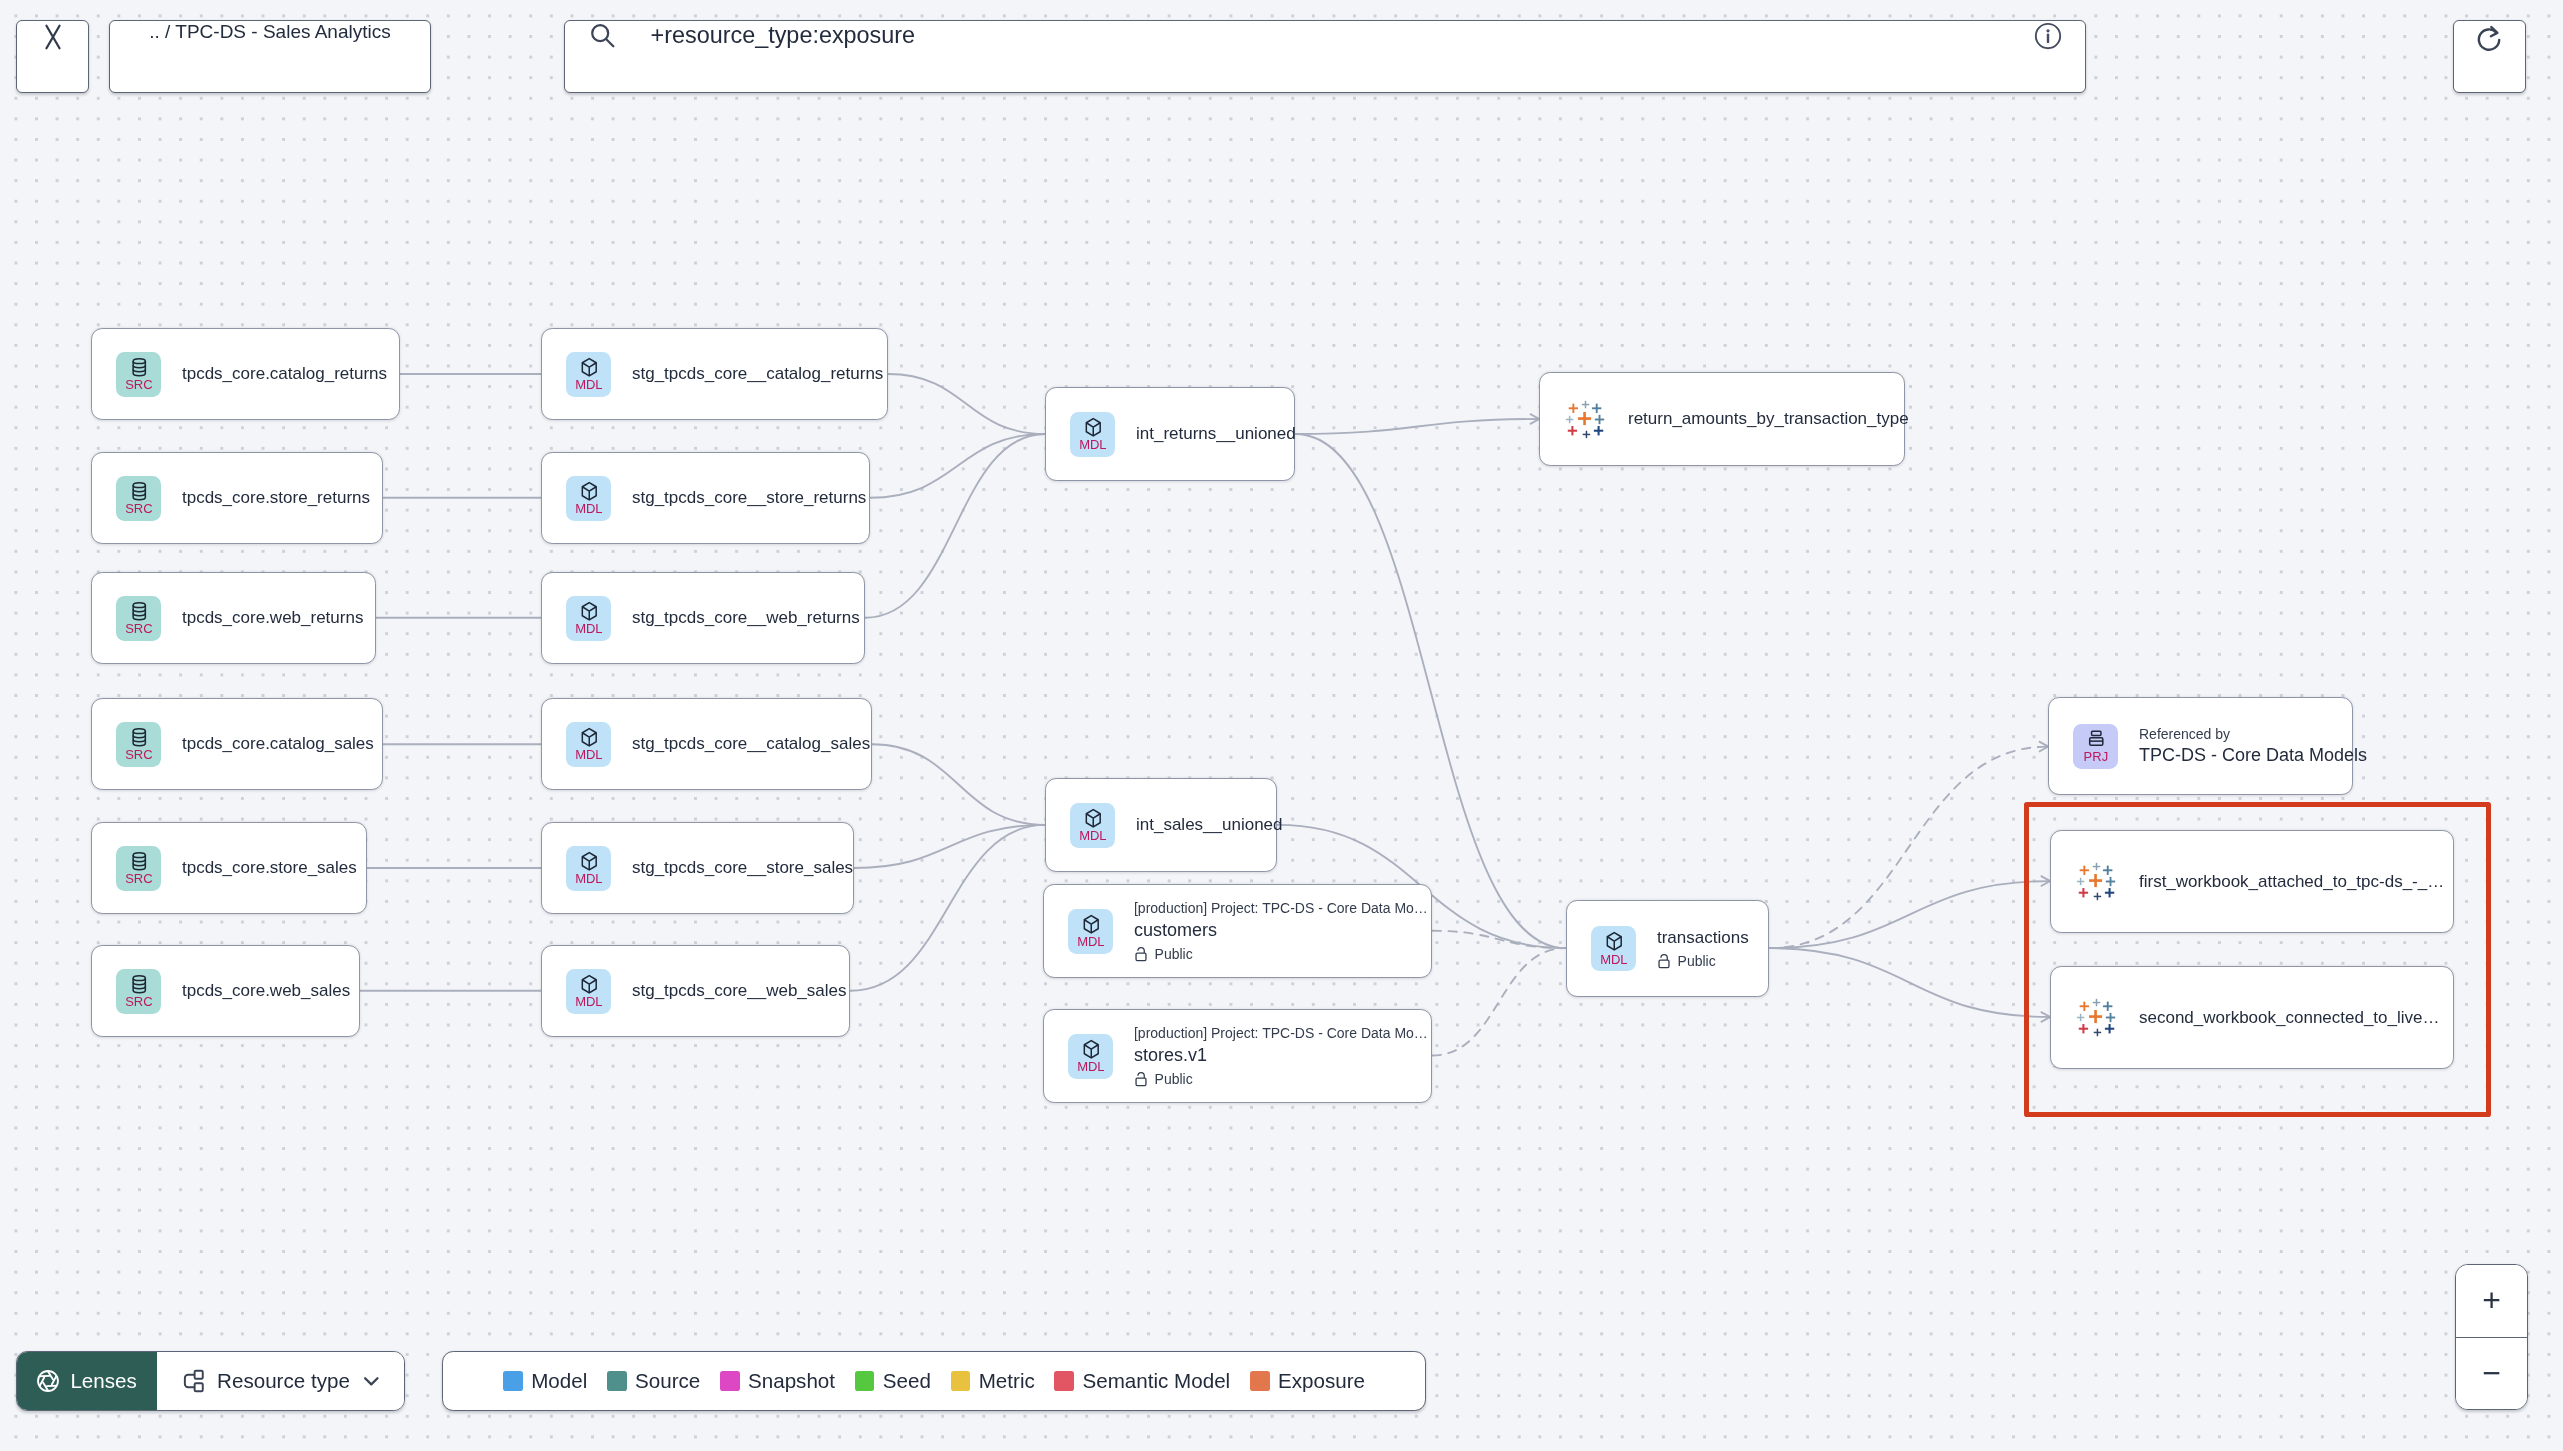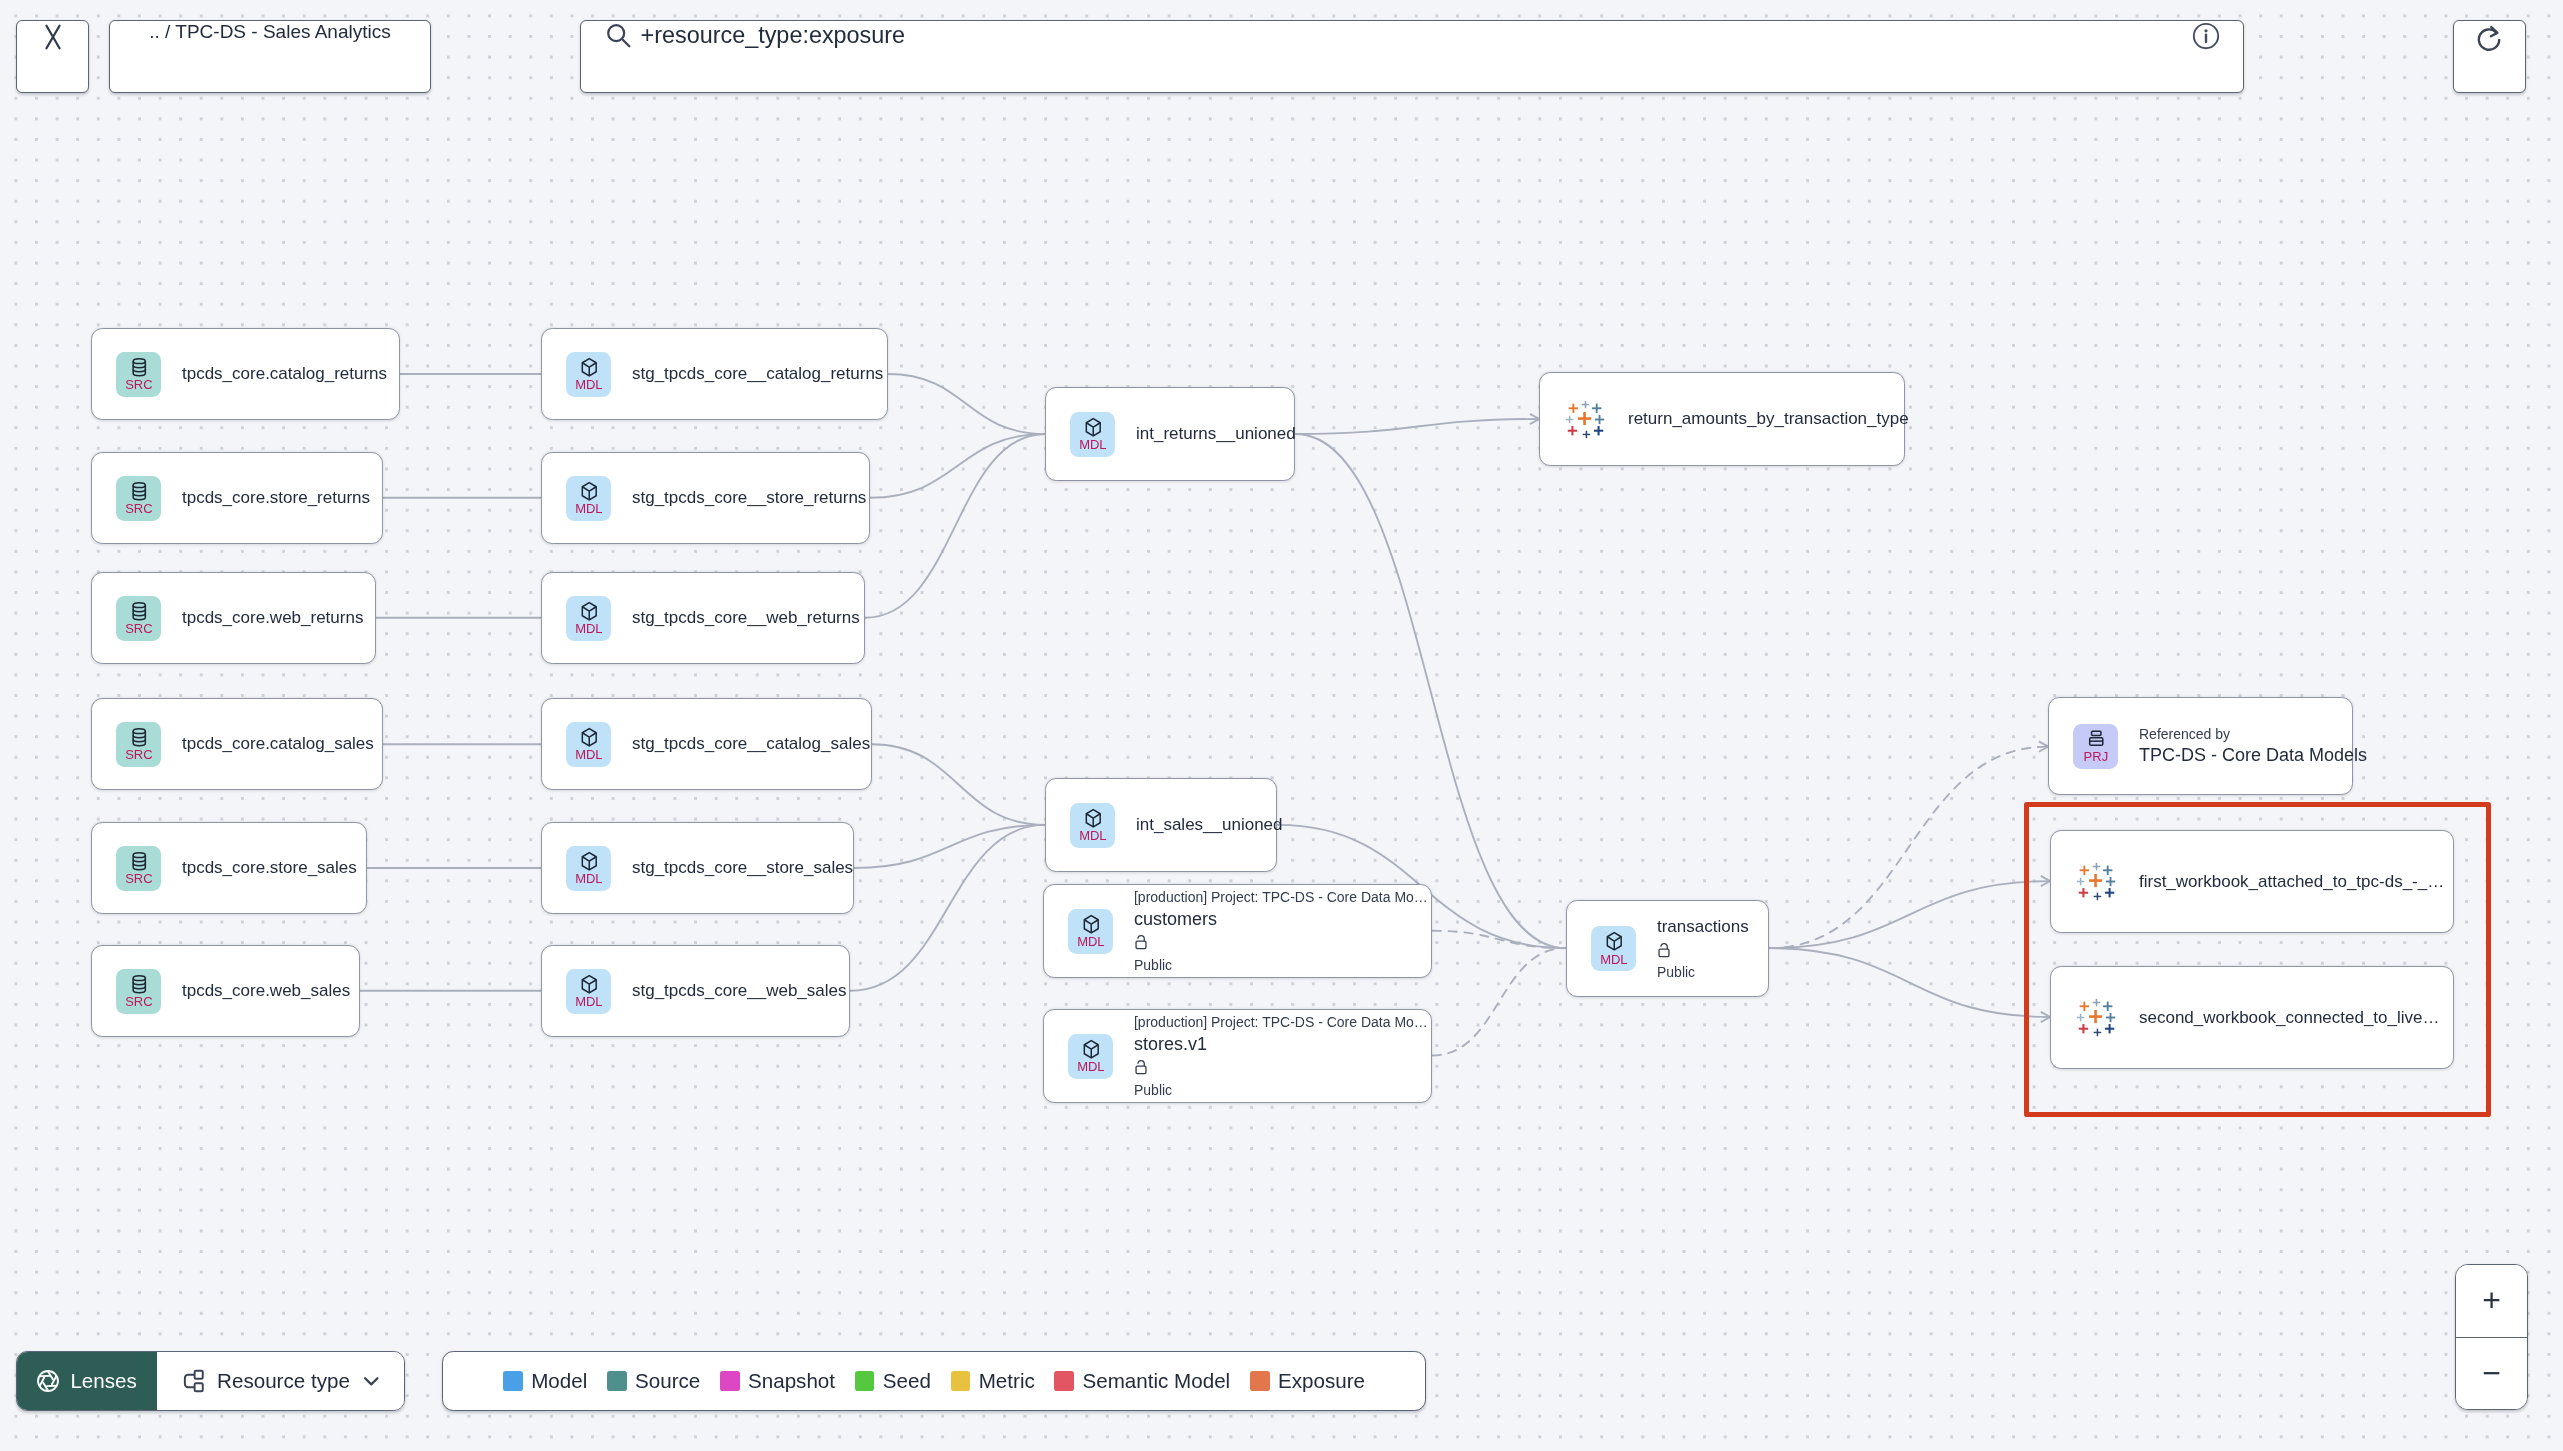--- a/index.html
+++ b/index.html
@@ -7,38 +7,38 @@
   #canvas{position:absolute;inset:0;width:2563px;height:1451px;
     background-color:#f4f5f8;
     background-image:radial-gradient(circle,#cdd1da 1.5px,transparent 1.7px);
     background-size:20.6px 20.6px;background-position:5.6px 5.6px;}
   
   .bar-btn{position:absolute;background:#fff;border:1.9px solid #5c6575;border-radius:6px;
     box-shadow:0 1.9px 2.8px rgba(25,35,55,.22);display:flex;align-items:flex-start;justify-content:center;
     box-sizing:border-box;cursor:pointer;}
   #close-btn{left:16px;top:19.7px;width:73px;height:73px;}
   #breadcrumb-btn{left:109px;top:19.7px;width:322px;height:73px;font-size:19px;}
-  #search-box{left:580px;top:19.7px;width:1664px;height:73px;justify-content:flex-start;
-    padding:0 22.5px;gap:5px;cursor:text;}
+  #search-box{left:564px;top:19.7px;width:1522px;height:73px;justify-content:flex-start;
+    padding:0 22.5px;gap:31px;cursor:text;}
   #search-input{flex:1;border:none;outline:none;font-size:23.4px;color:#232c3d;
     font-family:"Liberation Sans", sans-serif;background:transparent;}
   #refresh-btn{left:2453px;top:19.7px;width:73px;height:73px;}
   
   .node{position:absolute;background:#fff;border:1.9px solid #8d95a6;border-radius:11.2px;
     box-shadow:0 0.9px 2.8px rgba(25,35,55,.14);display:flex;align-items:center;
     padding:0 19px 0 24.4px;gap:20.6px;box-sizing:border-box;cursor:pointer;}
   .badge{width:45px;height:45px;border-radius:8.4px;display:flex;flex-direction:column;
     align-items:center;justify-content:center;flex:none;gap:0px;}
   .badge .badge-label{font-size:13px;font-weight:500;color:#be185d;line-height:14px;}
   .exp-icon{width:43px;height:43px;flex:none;display:flex;align-items:center;justify-content:center;}
   .node-lines{display:flex;flex-direction:column;justify-content:center;min-width:0;}
   .node .lbl{font-size:17px;white-space:nowrap;color:#232c3d;}
   .node .big{font-size:18px;}
   .node .ctx{font-size:14px;white-space:nowrap;color:#333c4d;margin-bottom:3.7px;}
-  .node .access{font-size:14px;color:#333c4d;display:flex;gap:6.6px;margin-top:4.7px;flex-direction:column;}
+  .node .access{font-size:14px;color:#333c4d;display:flex;align-items:center;gap:6.6px;margin-top:4.7px;}
   #edges{position:absolute;left:0;top:0;}
   #highlight-box{position:absolute;border-style:solid;border-radius:2.8px;pointer-events:none;}
   
   #lenses-group{position:absolute;left:16px;top:1351px;height:60px;display:flex;
     border:1.9px solid #5c6575;border-radius:11.2px;overflow:hidden;box-sizing:border-box;
     box-shadow:0 1.9px 2.8px rgba(25,35,55,.22);}
   #lenses-btn{background:#2e5d55;color:#fff;display:flex;align-items:center;gap:9.4px;
     padding:0 20.6px;font-size:20.6px;cursor:pointer;}
   #resource-type-btn{background:#fff;display:flex;align-items:center;gap:11.2px;
     padding:0 22.5px;font-size:20.6px;color:#232c3d;cursor:pointer;}

